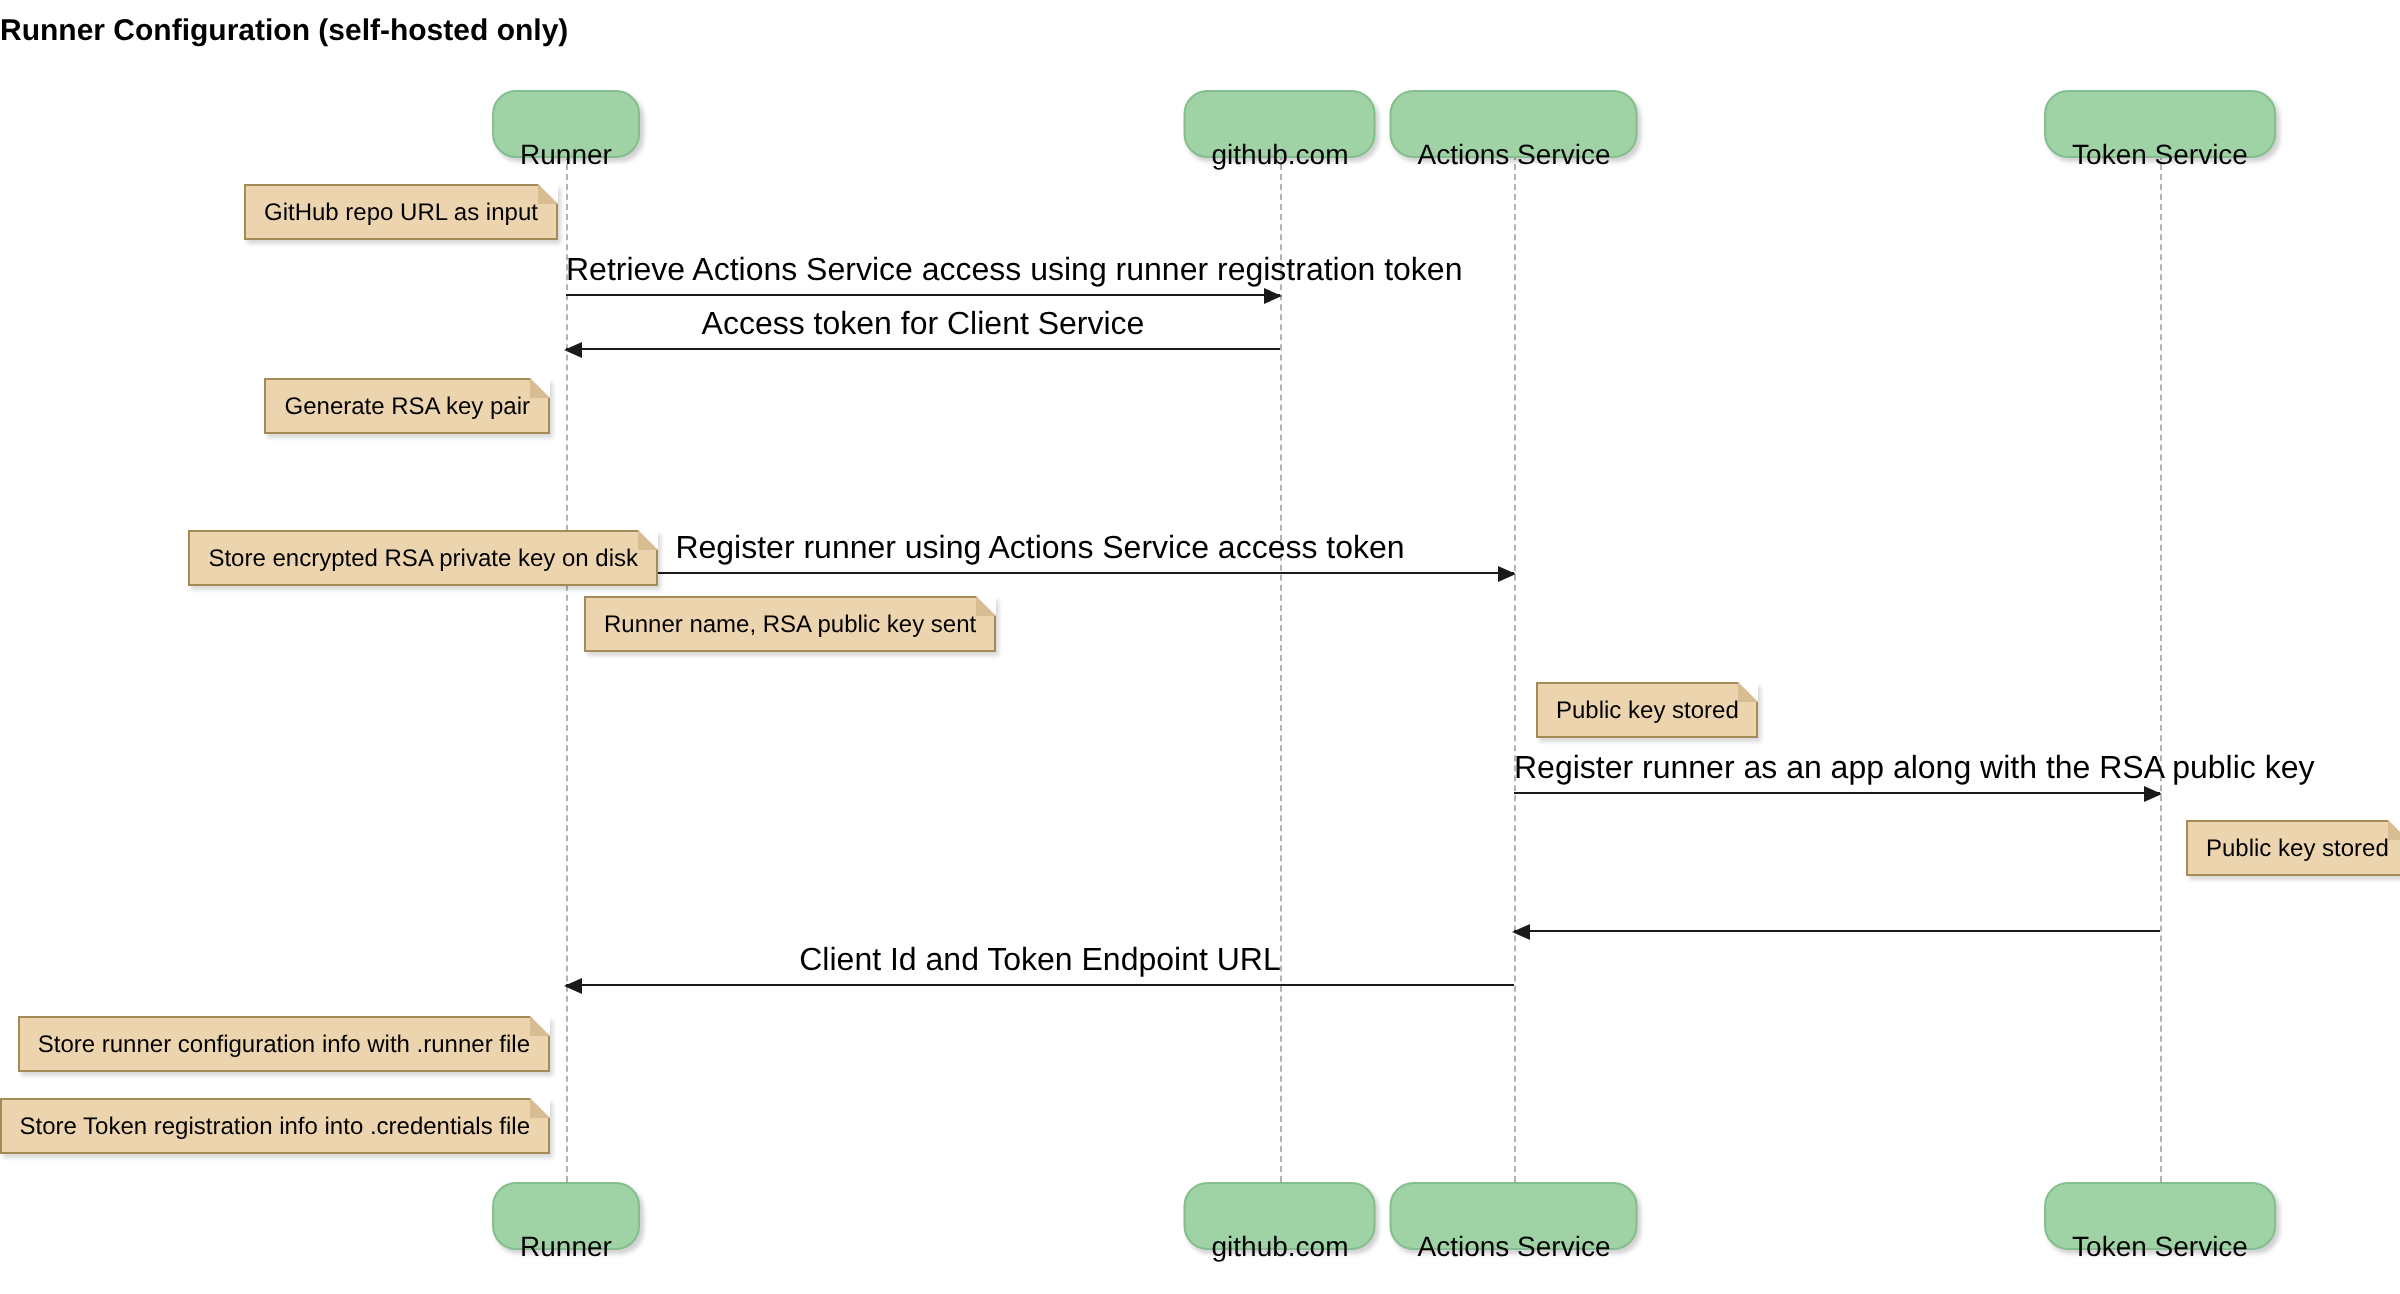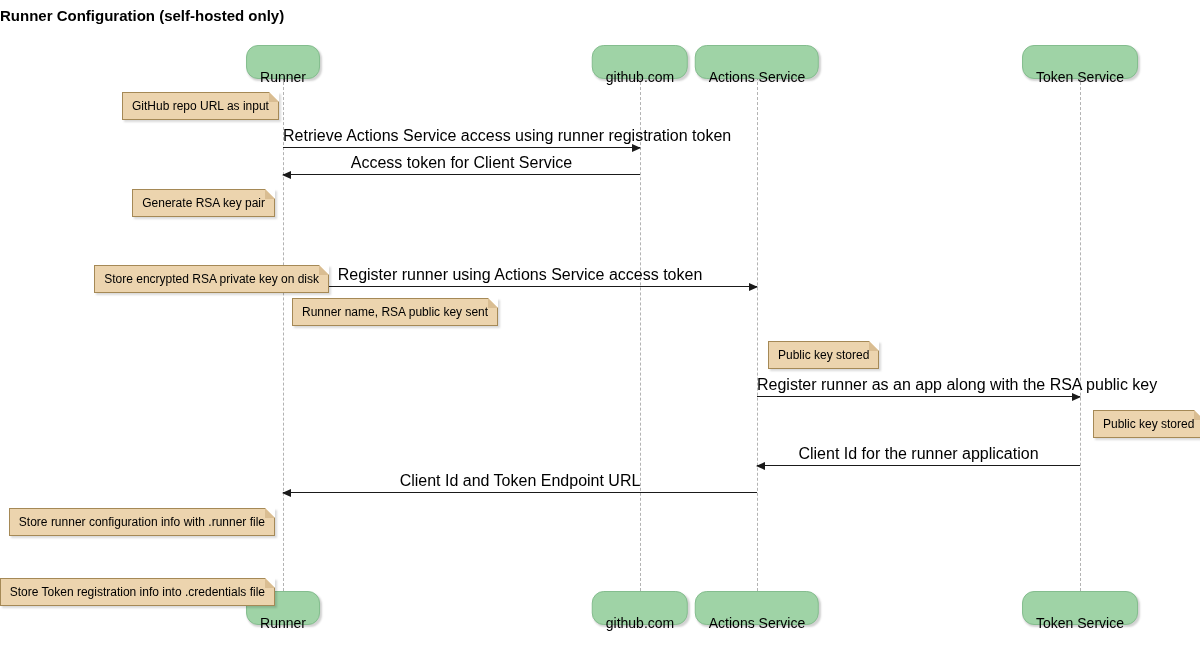--- a/index.html
+++ b/index.html
@@ -91,30 +91,29 @@
       <div class="msg-label">Register runner as an app along with the RSA public key</div>
       <div class="msg-line"></div>
       <div class="arrowhead right"></div>
     </div>
     <div class="message" style="left: 283px; top: 270px; width: 474px;">
       <div class="msg-label">Register runner using Actions Service access token</div>
       <div class="msg-line"></div>
       <div class="arrowhead right"></div>
     </div>
     <div class="message" style="left: 757px; top: 449px; width: 323px;">
-      <div class="msg-label">Client Id for the runner application</div>
       <div class="msg-line"></div>
       <div class="arrowhead left"></div>
     </div>
     <div class="message" style="left: 283px; top: 476px; width: 474px;">
       <div class="msg-label">Client Id and Token Endpoint URL</div>
       <div class="msg-line"></div>
       <div class="arrowhead left"></div>
     </div>
     <div class="note" style="top: 189px; right: 925px;">Generate RSA key pair</div>
     <div class="note" style="top: 92px; left: 122px;">GitHub repo URL as input</div>
     <div class="note" style="top: 231px; right: 871px; margin-top: 34px;">Store encrypted RSA private key on disk</div>
     <div class="note" style="top: 298px; left: 292px;">Runner name, RSA public key sent</div>
     <div class="note" style="top: 341px; left: 768px;">Public key stored</div>
     <div class="note" style="top: 410px; left: 1093px;">Public key stored</div>
     <div class="note" style="top: 508px; right: 925px;">Store runner configuration info with .runner file</div>
-    <div class="note" style="top: 549px; right: 925px; margin-top: 29px;">Store Token registration info into .credentials file</div>
+    <div class="note" style="top: 549px; right: 925px;">Store Token registration info into .credentials file</div>
   </div>
 
 </body></html>

